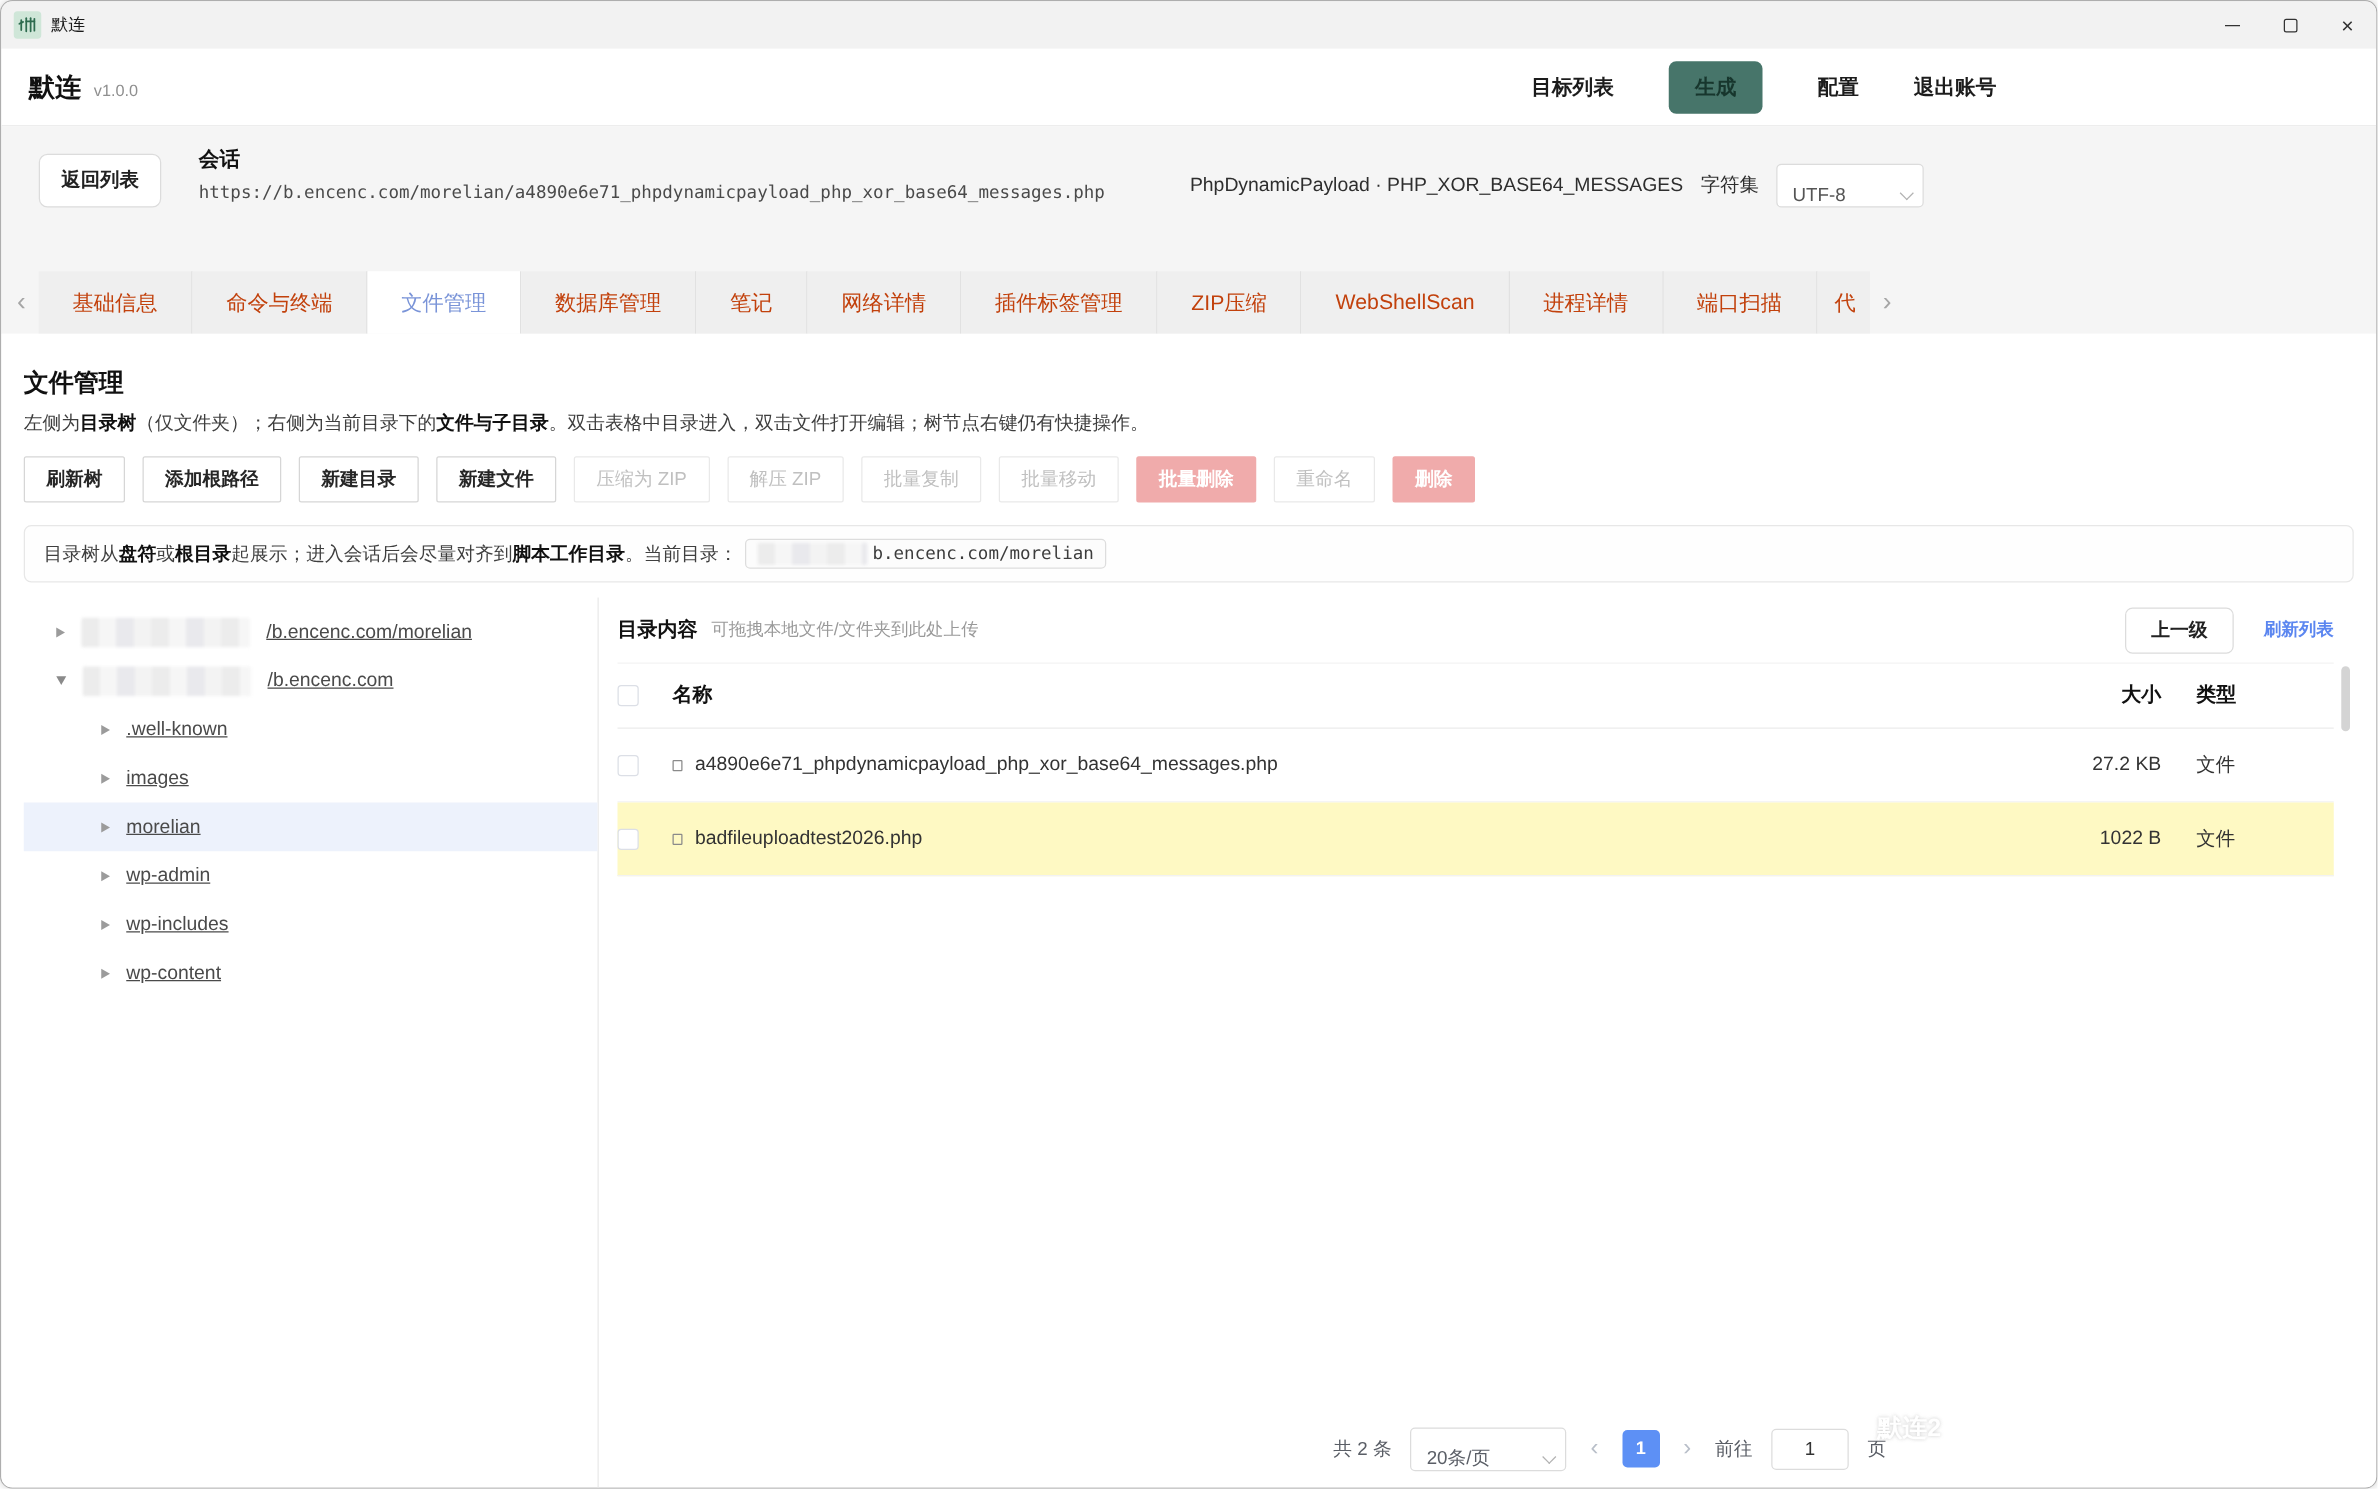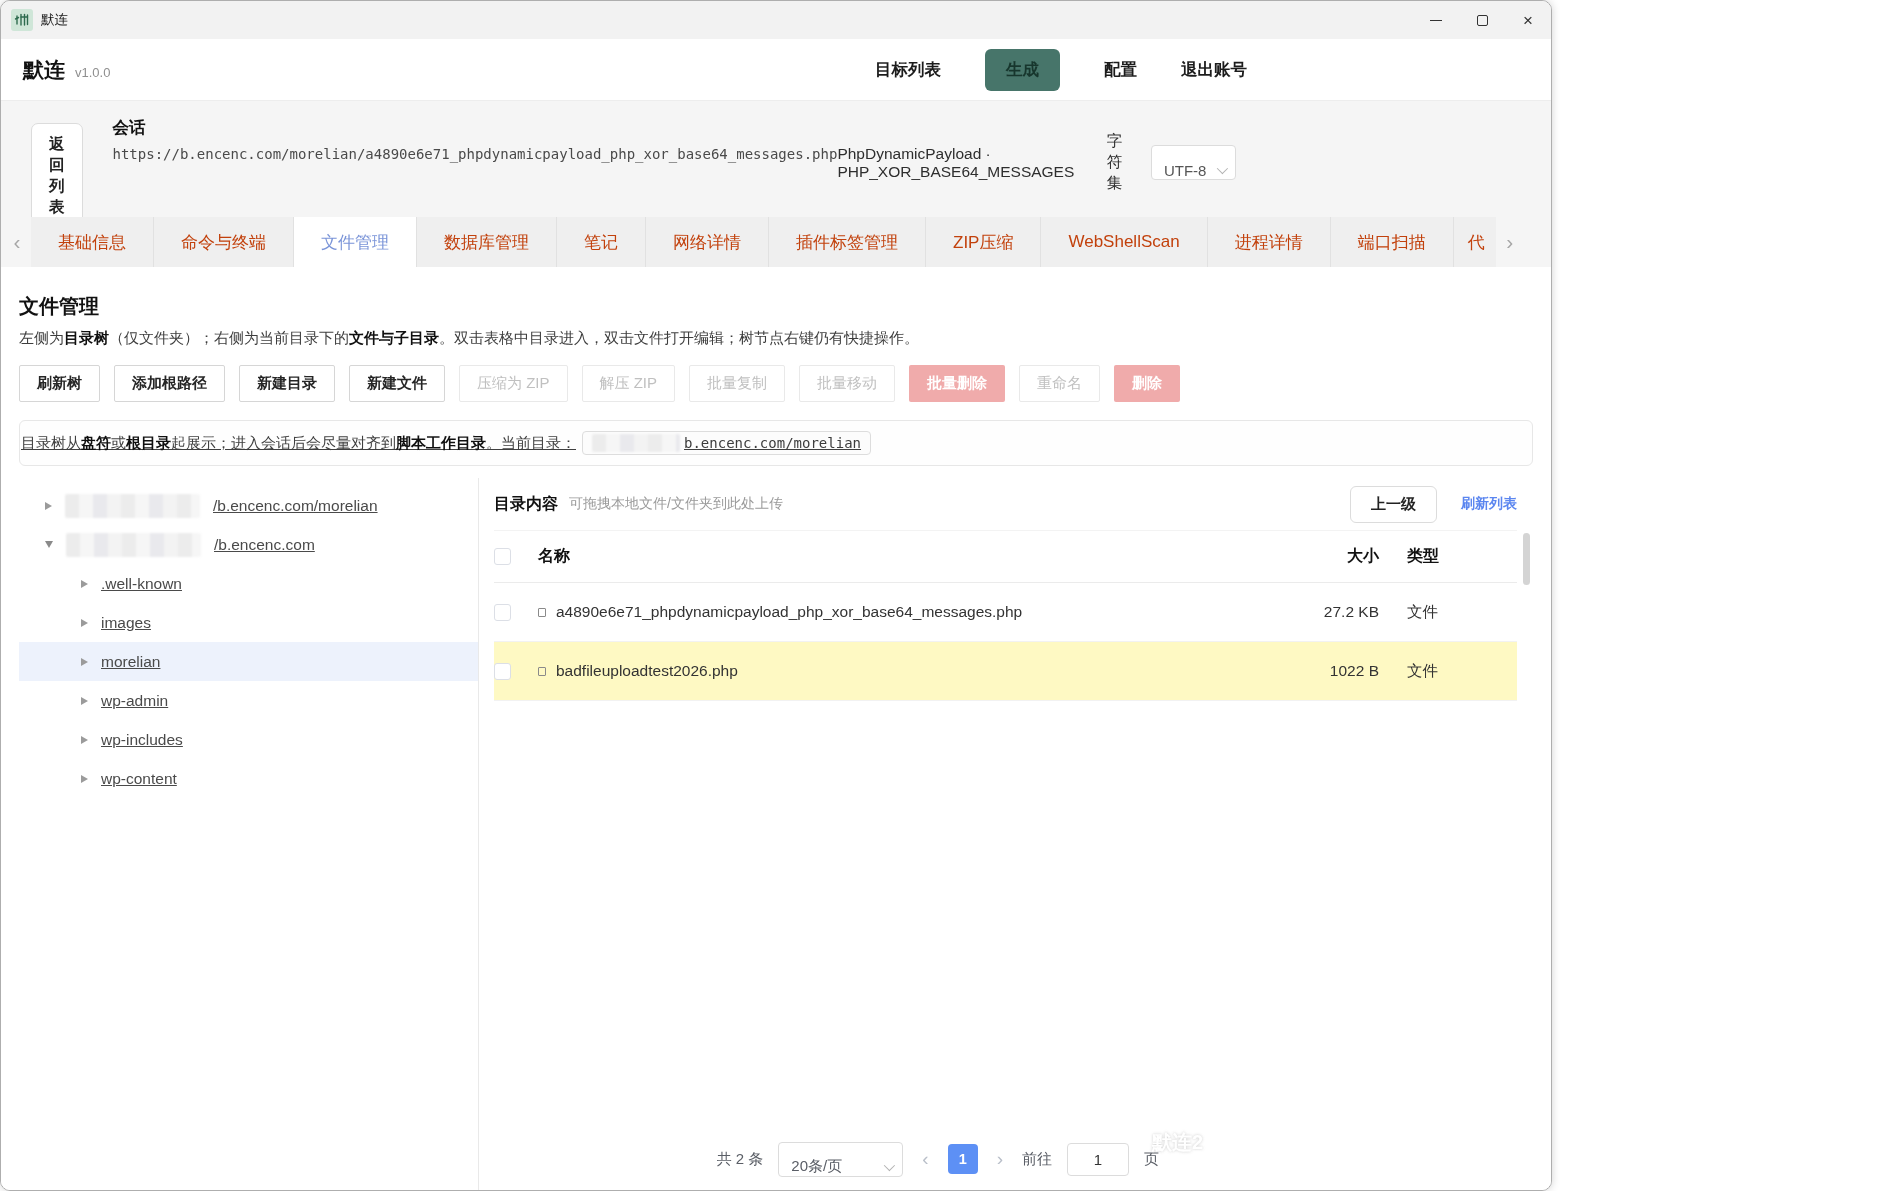--- a/index.html
+++ b/index.html
@@ -1,18 +1,18 @@
 <!DOCTYPE html>
 <html><head>
 <meta charset="utf-8">
 <style>
   * { margin:0; padding:0; box-sizing:border-box; }
   html,body { width:1902px; height:1191px; background:#fff; overflow:hidden;
     font-family:"Liberation Sans","DejaVu Sans",sans-serif; }
-  .window { position:relative; width:1552px; height:1191px; background:#fff;
+  .window { position:relative; width:1902px; height:1191px; background:#fff;
     border:1px solid #aeaeae; border-radius:10px; overflow:hidden;
     box-shadow:0 0 8px rgba(0,0,0,.18); display:flex; flex-direction:column; }
 
   
   .titlebar { height:38px; background:#f2f2f2; display:flex; align-items:center;
     padding-left:10px; flex:none; }
   .app-icon { width:22px; height:22px; background:#cfe6d8; border-radius:3px;
     display:flex; align-items:center; justify-content:center; margin-right:8px; }
   .titlebar-title { font-size:13.5px; color:#1a1a1a; }
   .win-controls { margin-left:auto; display:flex; height:38px; }
@@ -66,21 +66,21 @@
   .fm-desc { margin-top:9px; font-size:15px; color:#3e3e3e; }
   .fm-desc b { color:#101010; }
 
   .toolbar { margin-top:17px; display:flex; gap:14px; flex:none; }
   .tbtn { height:37px; padding:0 17px; border-radius:2px; font-size:15px; display:flex;
     align-items:center; background:#fff; border:1px solid #d6d6d6; color:#262626; font-weight:600; }
   .tbtn.disabled { color:#c0c0c0; border-color:#e9e9e9; font-weight:400; }
   .tbtn.danger-disabled { background:#f0abab; border:none; color:#fff; font-weight:600; padding:0 18px; }
 
   .info-bar { margin-top:18px; border:1px solid #e7e7e7; border-radius:6px; background:#fefefe;
-    padding:10px 1px; font-size:15px; color:#3f3f3f; display:flex; align-items:center; flex:none;text-decoration:underline; }
+    padding:10px 15px; font-size:15px; color:#3f3f3f; display:flex; align-items:center; flex:none; }
   .info-bar b { color:#101010; }
   .dir-chip { display:inline-flex; align-items:center; border:1px solid #ddd; border-radius:4px;
     background:#fcfcfc; padding:2px 9px; margin-left:6px; gap:4px;
     font-family:"DejaVu Sans Mono","Liberation Mono",monospace; font-size:14px; color:#3c3c3c; }
 
   .redact { display:inline-block; border-radius:2px;
     background:
       repeating-linear-gradient(90deg, #ececec 0 14px, #f6f6f6 14px 28px, #e9e9ed 28px 42px, #f3f3f3 42px 56px),
       repeating-linear-gradient(0deg, rgba(255,255,255,.5) 0 9px, rgba(226,226,230,.5) 9px 18px);
     filter:blur(1.2px); }

